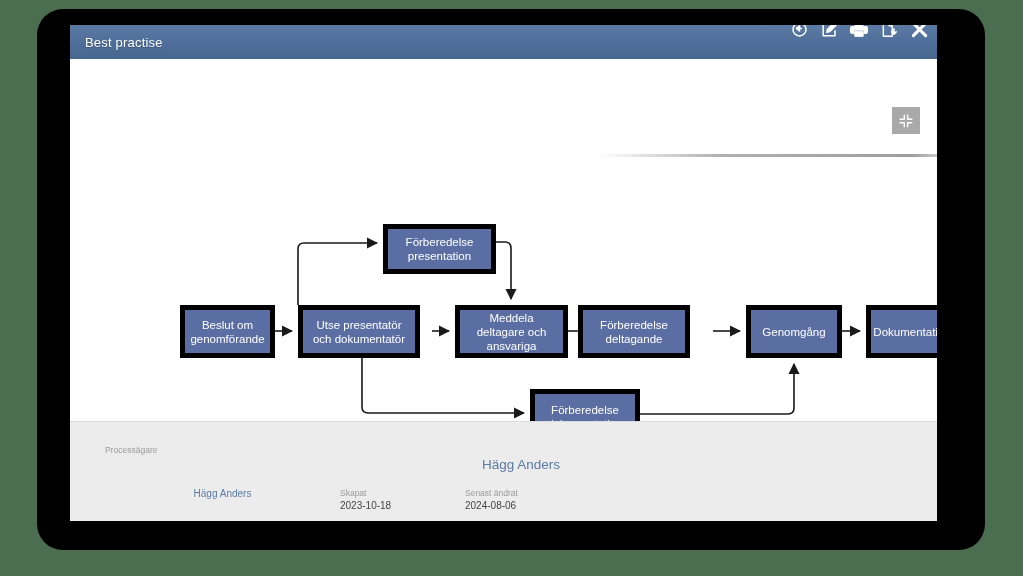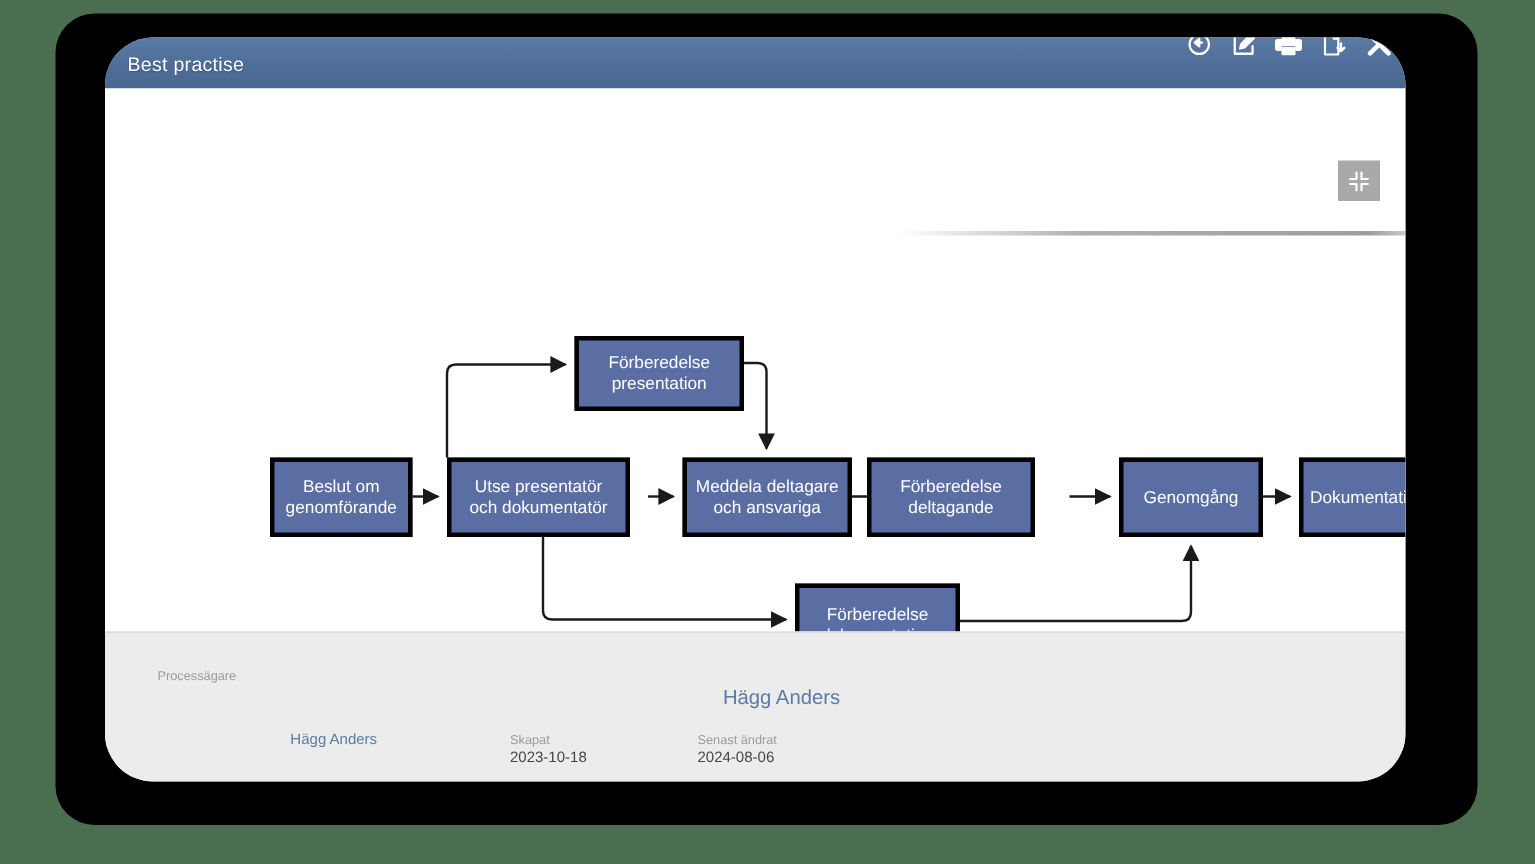--- a/index.html
+++ b/index.html
@@ -27,21 +27,20 @@
   #app-window {
     position: absolute;
     left: 70px;
     top: 25px;
     width: 867px;
     height: 496px;
     background: #ffffff;
     overflow: hidden;
     display: flex;
     flex-direction: column;
-    border-radius: 32px;
   }
 
   
   #title-bar {
     position: relative;
     height: 34px;
     flex: 0 0 34px;
     background: linear-gradient(to bottom, #5b7ba5 0%, #4e6e99 55%, #48678f 100%);
     display: flex;
     align-items: center;
@@ -108,21 +107,21 @@
     left: 0;
     top: 0;
     width: 867px;
     height: 390px;
   }
   #flow-svg { position: absolute; left: 0; top: 0; }
 
   .node {
     position: absolute;
     background: #5b6ea3;
-    border: 3px solid #000000;
+    border: 5px solid #000000;
     color: #ffffff;
     font-size: 11.5px;
     line-height: 14px;
     display: flex;
     align-items: center;
     justify-content: center;
     text-align: center;
     padding: 2px 5px;
   }
 

